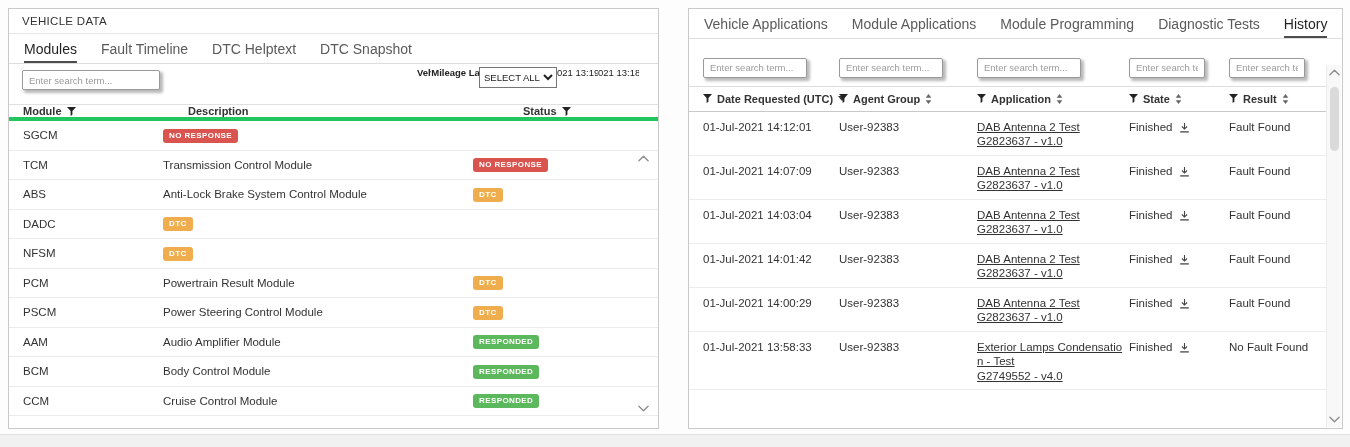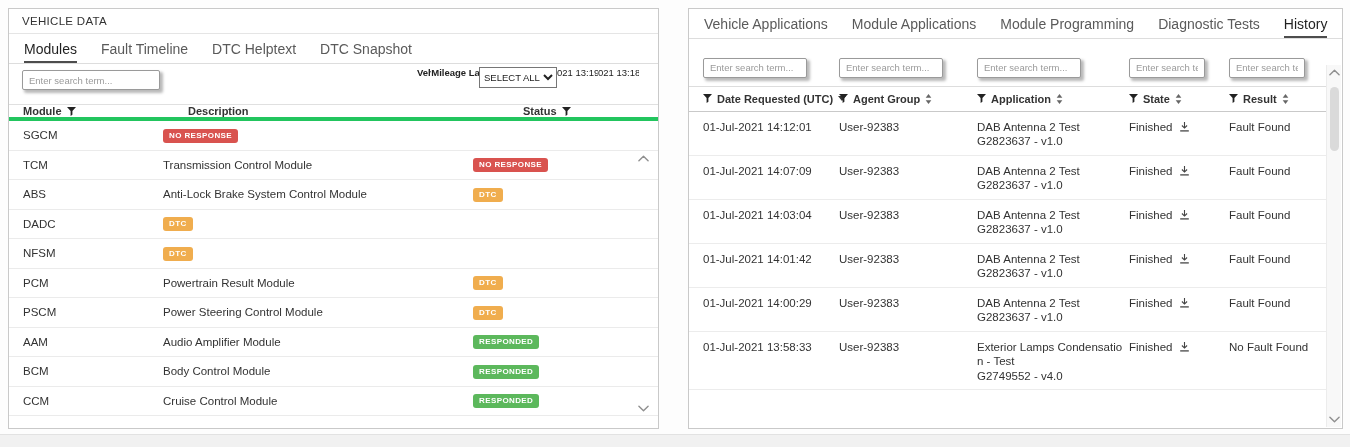--- a/index.html
+++ b/index.html
@@ -41,22 +41,22 @@
   .lscroll-down{position:absolute;right:9px;bottom:16px;}
   .dlicon{width:11px;height:11px;flex:none;margin-top:1px;}
   
   .rcontent{margin-right:15px;}
   .rsearch{display:grid;grid-template-columns:136px 138px 152px 100px 1fr;padding:18px 14px 8px;}
   .rsearch .search-input{width:104px;}
   .rsearch .search-input.narrow{width:76px;}
   .rheader{display:grid;grid-template-columns:136px 138px 152px 100px 1fr;padding:0 14px;height:26px;align-items:center;border-top:1px solid #ddd;border-bottom:1px solid #c9c9c9;}
   .rrow{display:grid;grid-template-columns:136px 138px 152px 100px 1fr;padding:8px 14px 6px;border-bottom:1px solid #ececec;min-height:44px;align-items:start;}
   .rcell{font-size:11.5px;color:#333;line-height:14.5px;}
-  .appline{white-space:nowrap;}
-  .statecell{display:flex;align-items:flex-start;gap:7px;}
+  .appline{white-space:nowrap;text-decoration:underline;}
+  .statecell{display:flex;align-items:center;gap:7px;}
   .vscroll{position:absolute;top:56px;right:1px;bottom:1px;width:15px;background:#f8f8f8;border-left:1px solid #ececec;display:flex;flex-direction:column;align-items:center;justify-content:space-between;padding:4px 0;}
   .vthumb{position:absolute;top:22px;left:3px;width:9px;height:64px;background:#dadada;border-radius:5px;}
   .hscroll{position:absolute;left:0;bottom:0;width:1350px;height:13px;background:#f1f1f1;border-top:1px solid #e2e2e2;}
 </style>
 </head>
 <body>
 
 <section class="panel" id="left-panel">
   <div class="panel-title">VEHICLE DATA</div>
 

